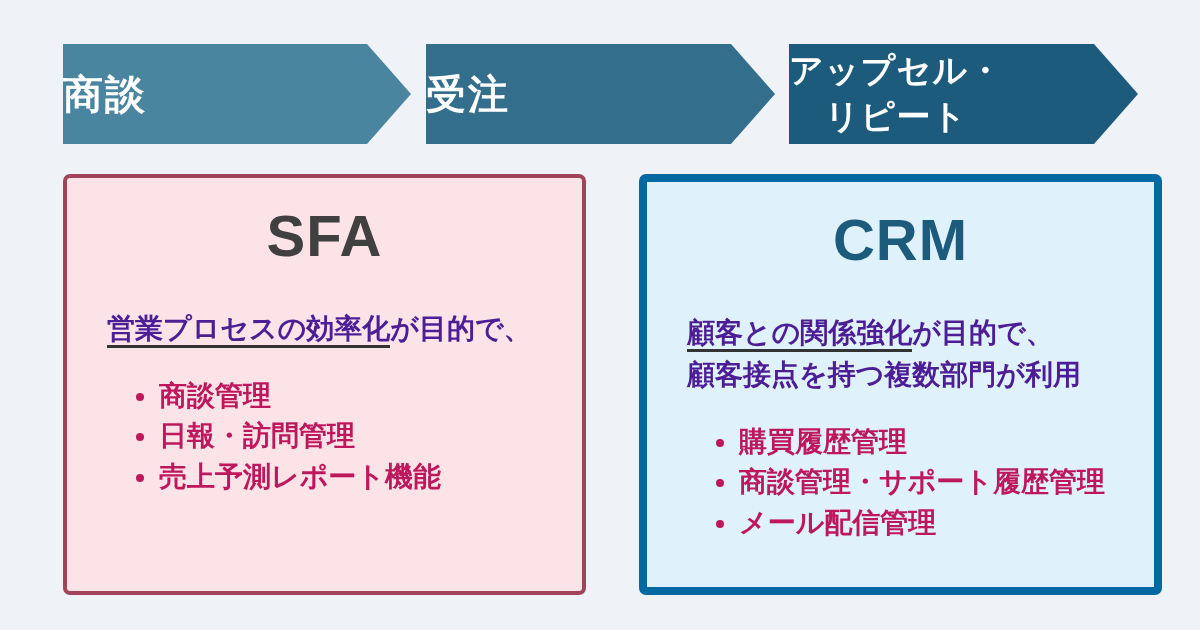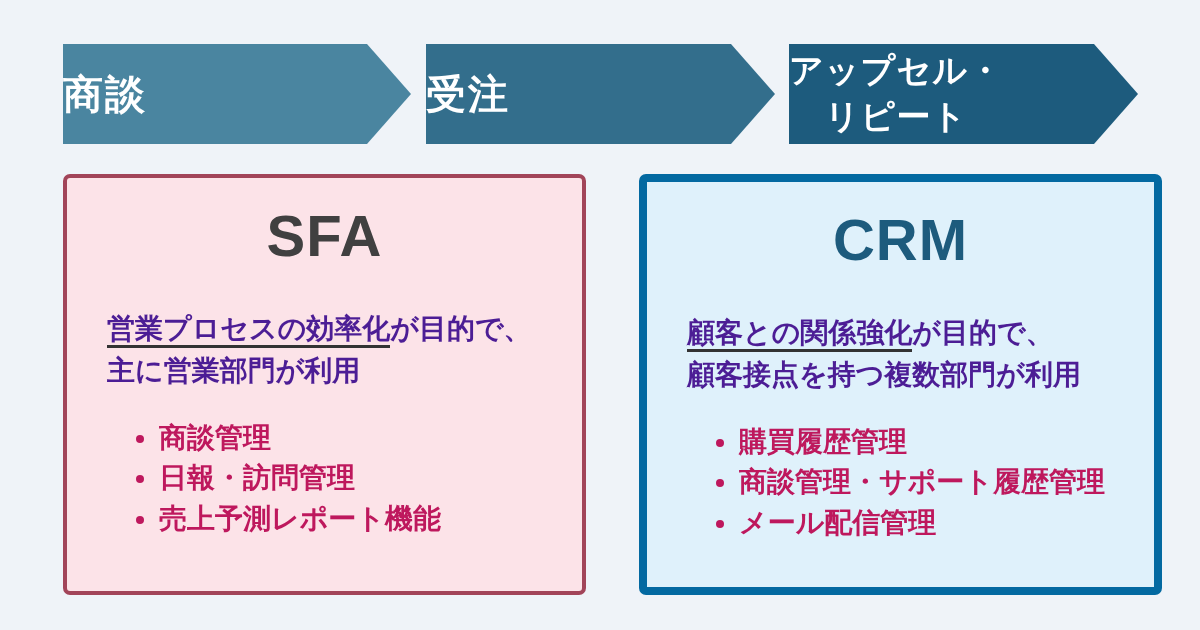--- a/index.html
+++ b/index.html
@@ -122,21 +122,21 @@
   </div>
   <div class="arrow arrow-3">
     <div class="arrow-label">
       <span>アップセル・</span>
       <span>リピート</span>
     </div>
   </div>
 
   <section class="card card-sfa">
     <h2 class="card-title">SFA</h2>
-    <p class="card-desc"><span class="underline">営業プロセスの効率化</span><span>が目的で、</span><span class="desc-line2">主に営業部門が利用</span></p>
+    <p class="card-desc"><span class="underline">営業プロセスの効率化</span><span>が目的で、</span></p>
     <ul class="card-bullets">
       <li>商談管理</li>
       <li>日報・訪問管理</li>
       <li>売上予測レポート機能</li>
     </ul>
   </section>
 
   <section class="card card-crm">
     <h2 class="card-title">CRM</h2>
     <p class="card-desc"><span class="underline">顧客との関係強化</span><span>が目的で、</span><span class="desc-line2">顧客接点を持つ複数部門が利用</span></p>

